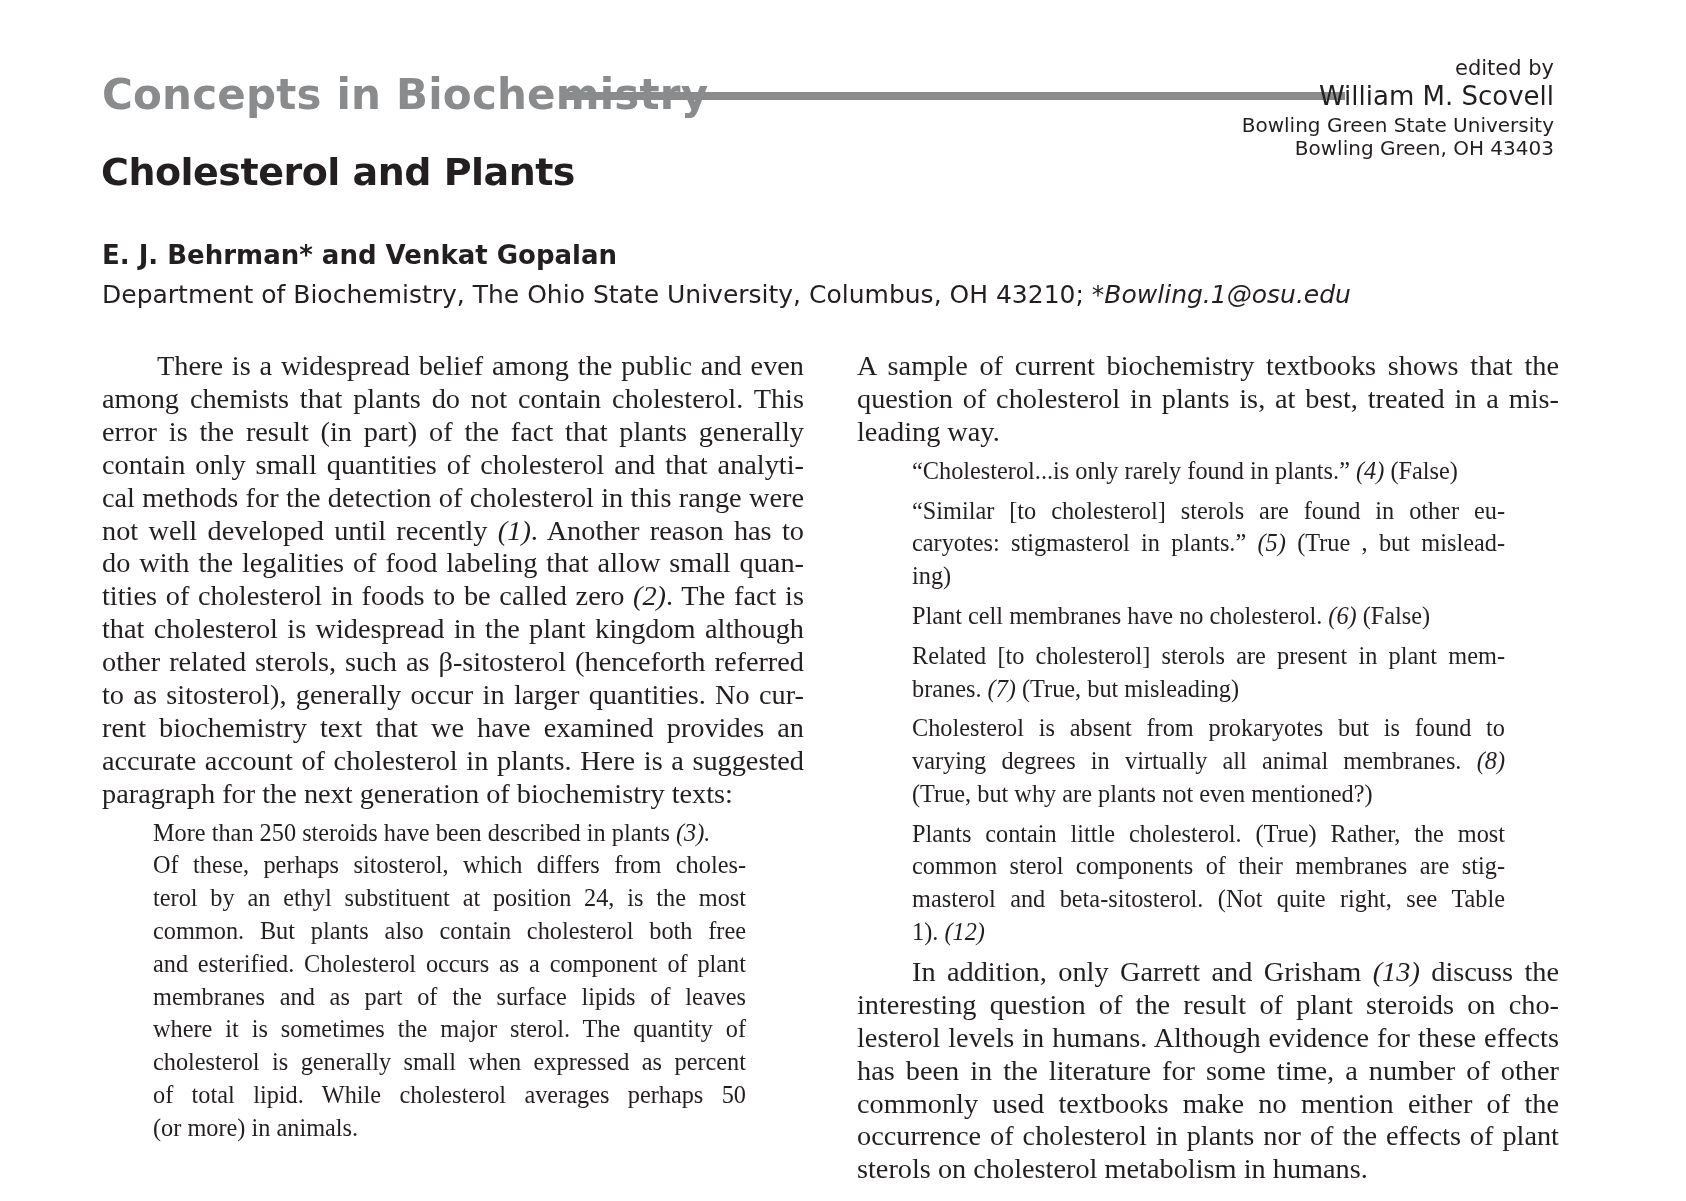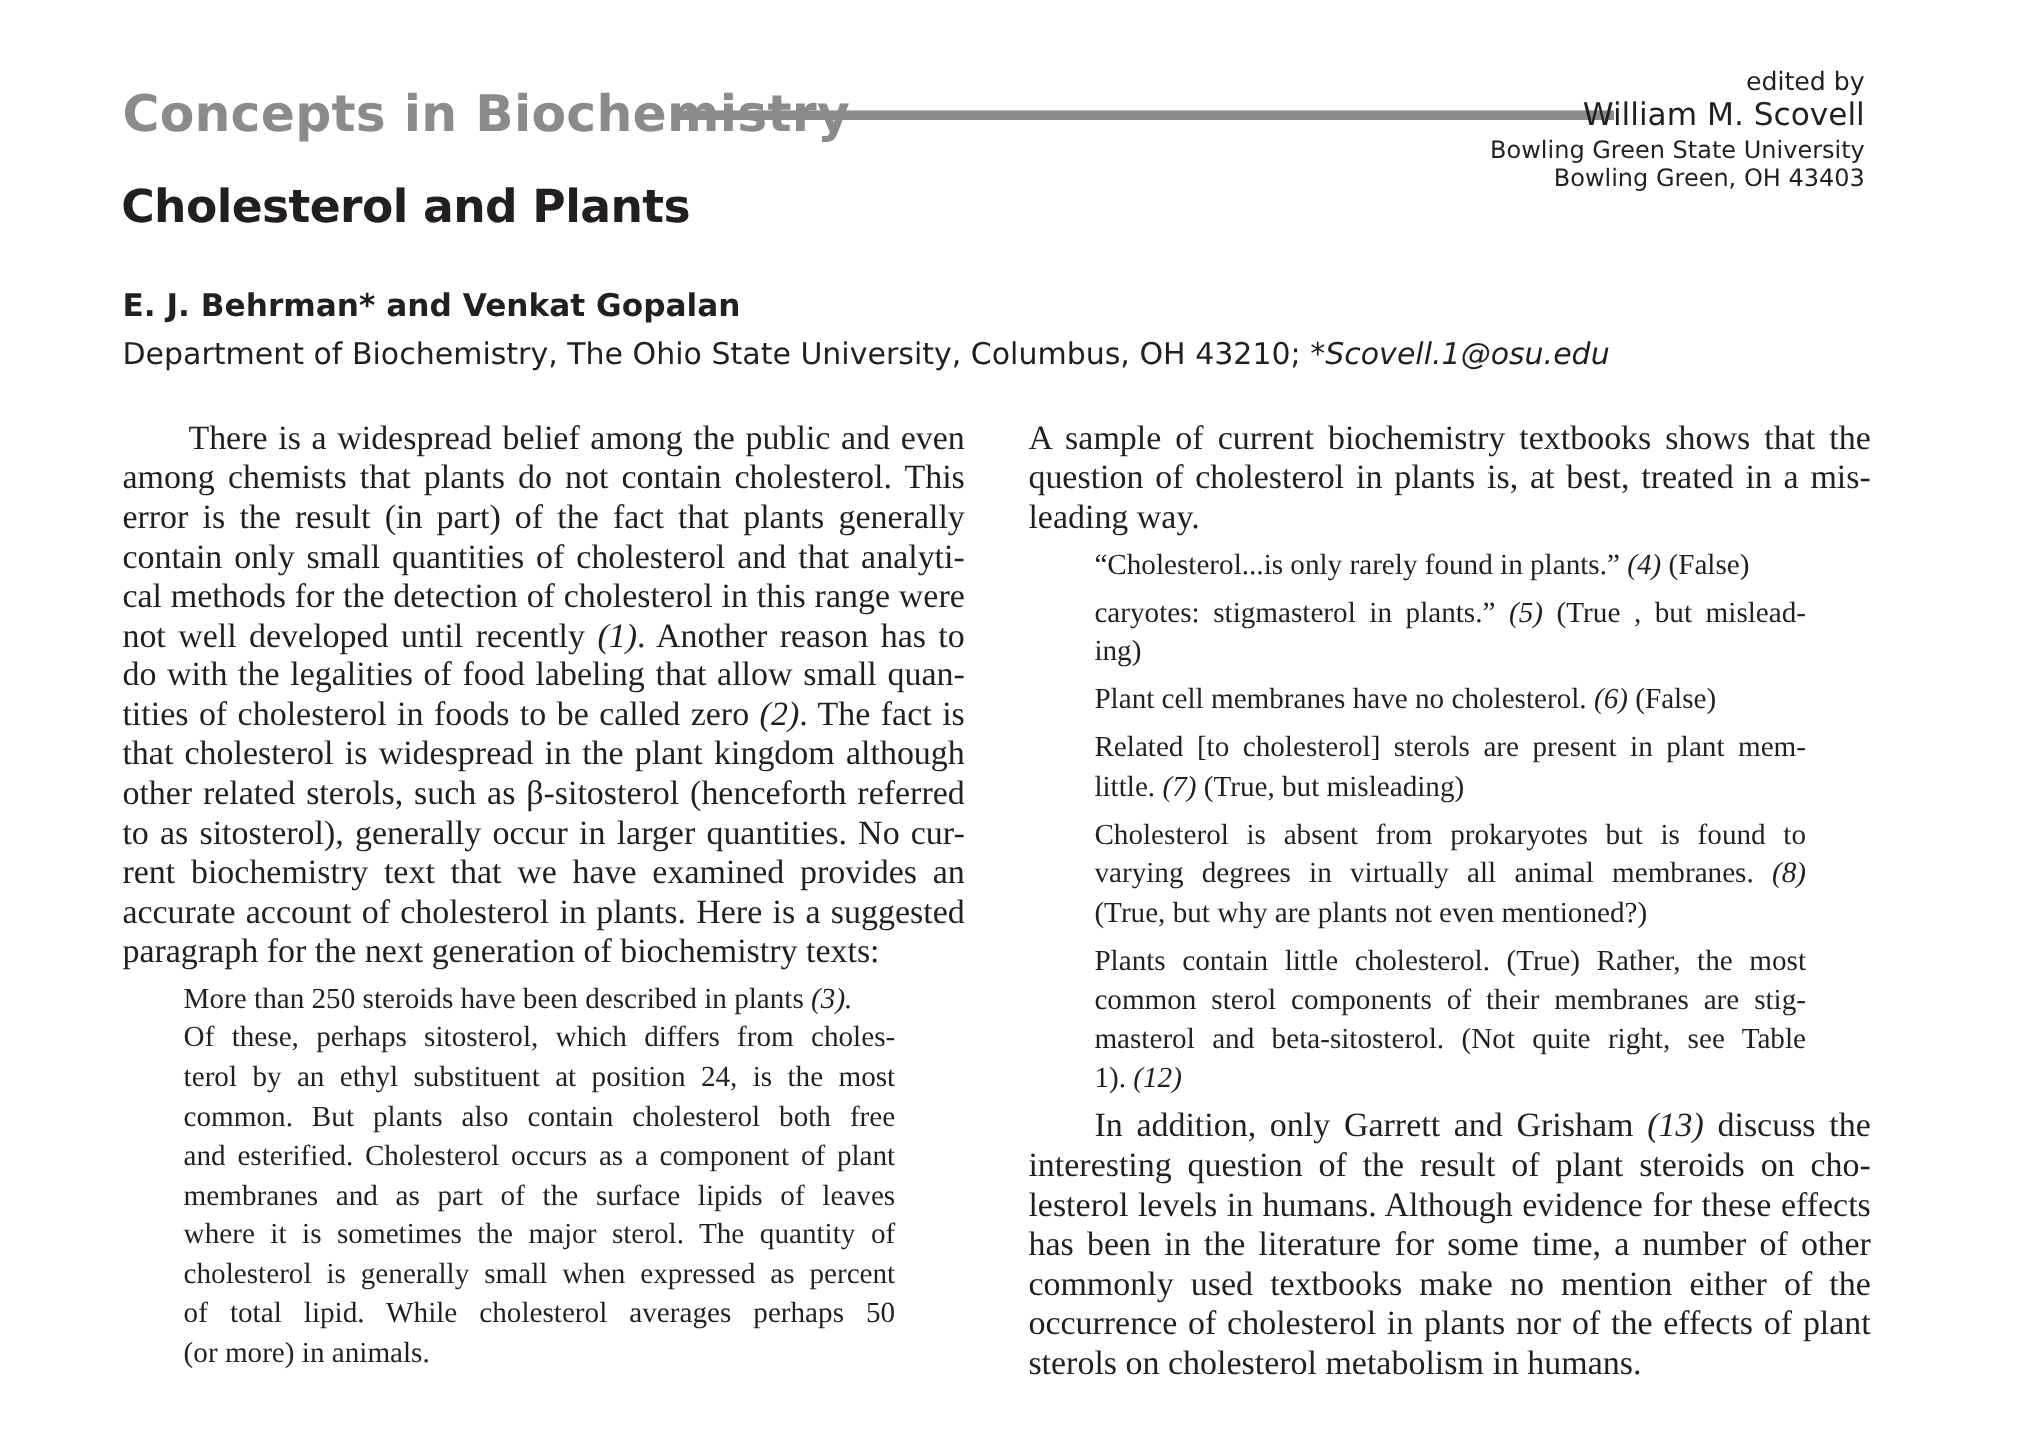--- a/index.html
+++ b/index.html
@@ -80,21 +80,21 @@
 
 <div class="editor-block sans">
   <div class="edited-by">edited by</div>
   <div class="editor-name">William M. Scovell</div>
   <div class="inst">Bowling Green State University</div>
   <div class="addr">Bowling Green, OH  43403</div>
 </div>
 
 <h1 class="title sans" style="margin:0;">Cholesterol and Plants</h1>
 <div class="authors sans">E. J. Behrman* and Venkat Gopalan</div>
-<div class="affil sans"><span>Department of Biochemistry, The Ohio State University, Columbus, OH 43210; </span><span class="email">*Scovell.1@osu.edu</span></div>
+<div class="affil sans"><span>Department of Biochemistry, The Ohio State University, Columbus, OH 43210; </span><span class="email">*Bowling.1@osu.edu</span></div>
 
 <div class="col col-left serif">
   <div class="body-text">
     <span class="line indent1">There is a widespread belief among the public and even</span>
     <span class="line">among chemists that plants do not contain cholesterol. This</span>
     <span class="line">error is the result (in part) of the fact that plants generally</span>
     <span class="line">contain only small quantities of cholesterol and that analyti-</span>
     <span class="line">cal methods for the detection of cholesterol in this range were</span>
     <span class="line"><span>not well developed until recently </span><span class="cite">(1)</span><span>. Another reason has to</span></span>
     <span class="line">do with the legalities of food labeling that allow small quan-</span>
@@ -126,29 +126,30 @@
     <span class="line">A sample of current biochemistry textbooks shows that the</span>
     <span class="line">question of cholesterol in plants is, at best, treated in a mis-</span>
     <span class="line last">leading way.</span>
   </div>
 
   <div class="claims mt6">
     <div class="claim">
       <span class="line last"><span>“Cholesterol...is only rarely found in plants.” </span><span class="cite">(4)</span><span> (False)</span></span>
     </div>
     <div class="claim">
+      <span class="line">“Similar [to cholesterol] sterols are found in other eu-</span>
       <span class="line"><span>caryotes: stigmasterol in plants.” </span><span class="cite">(5)</span><span> (True , but mislead-</span></span>
       <span class="line last">ing)</span>
     </div>
     <div class="claim">
       <span class="line last"><span>Plant cell membranes have no cholesterol. </span><span class="cite">(6)</span><span> (False)</span></span>
     </div>
     <div class="claim">
       <span class="line">Related [to cholesterol] sterols are present in plant mem-</span>
-      <span class="line last"><span>little. </span><span class="cite">(7)</span><span> (True, but misleading)</span></span>
+      <span class="line last"><span>branes. </span><span class="cite">(7)</span><span> (True, but misleading)</span></span>
     </div>
     <div class="claim">
       <span class="line">Cholesterol is absent from prokaryotes but is found to</span>
       <span class="line"><span>varying degrees in virtually all animal membranes. </span><span class="cite">(8)</span></span>
       <span class="line last">(True, but why are plants not even mentioned?)</span>
     </div>
     <div class="claim">
       <span class="line">Plants contain little cholesterol. (True) Rather, the most</span>
       <span class="line">common sterol components of their membranes are stig-</span>
       <span class="line">masterol and beta-sitosterol. (Not quite right, see Table</span>

